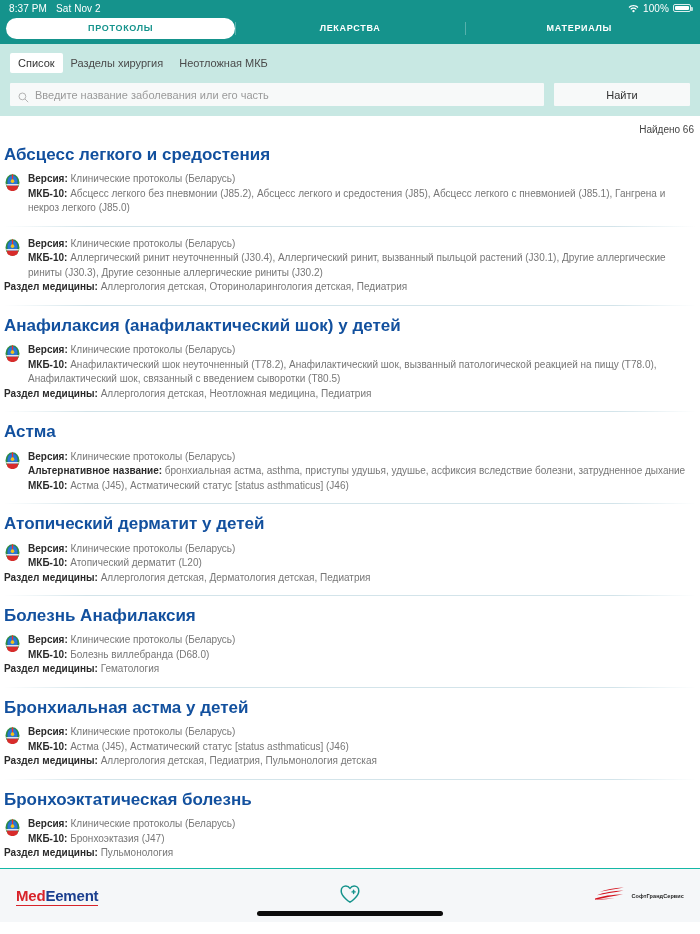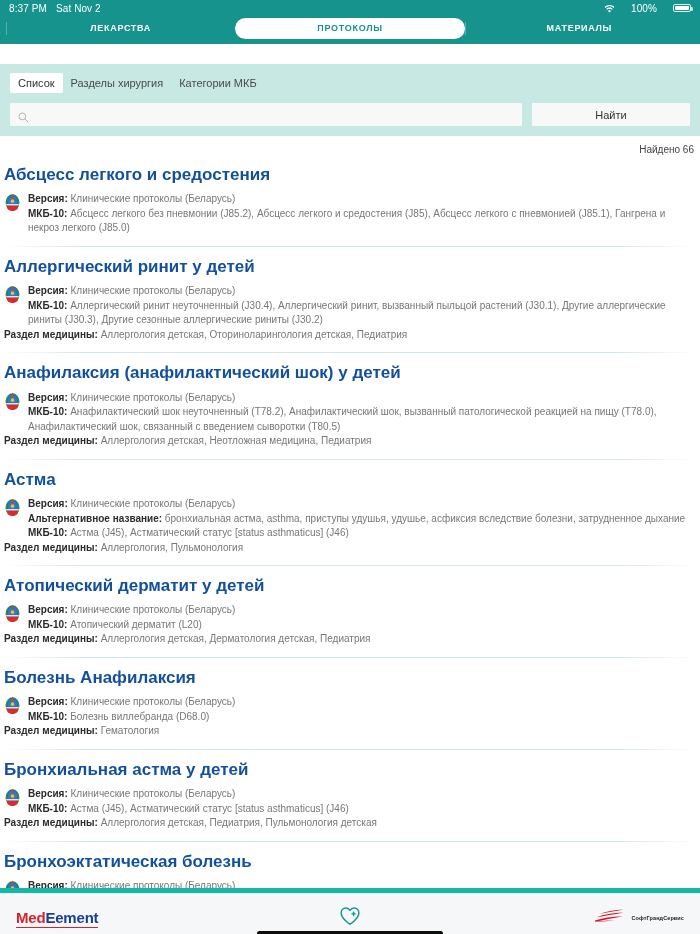--- a/index.html
+++ b/index.html
@@ -18,21 +18,21 @@
     height: 16px;
     background: #15938c;
     color: #ffffff;
     display: flex;
     align-items: center;
     padding: 0 9px;
     font-size: 10px;
     letter-spacing: .1px;
   }
   .sb-left { display: flex; align-items: center; gap: 9px; }
-  .sb-right { margin-left: auto; display: flex; align-items: center; gap: 16px; }
+  .sb-right { margin-left: auto; display: flex; align-items: center; gap: 4px; }
   .wifi-icon { display: inline-block; width: 11px; height: 9px; position: relative; }
   .battery {
     width: 18px; height: 8px;
     border: 1px solid rgba(255,255,255,.85);
     border-radius: 2px;
     position: relative;
     padding: 1px;
   }
   .battery::after {
     content: "";
@@ -77,21 +77,20 @@
     position: absolute;
     left: 0; top: 4px; bottom: 4px;
     width: 1px;
     background: rgba(255,255,255,.28);
   }
 
   
   .filterpanel {
     background: #c8e8e3;
     padding: 9px 10px 10px 10px;
-    margin-top: 20px;
   }
   .subtabs {
     display: flex;
     align-items: center;
     gap: 0;
     margin-bottom: 10px;
   }
   .subtab {
     font-size: 11px;
     color: #4a4a4a;
@@ -126,21 +125,21 @@
     font-size: 11px;
     color: #555;
   }
   .searchbox input::placeholder { color: #9a9a9a; }
   .magnifier {
     width: 11px; height: 11px;
     flex: 0 0 auto;
     display: block;
   }
   .findbtn {
-    width: 158px;
+    width: 136px;
     background: #f7f9f9;
     height: 23px;
     display: flex;
     align-items: center;
     justify-content: center;
     font-size: 11px;
     color: #333;
     cursor: pointer;
     border-radius: 1px;
   }
@@ -185,21 +184,21 @@
   .divider {
     height: 1px;
     background: linear-gradient(to right, #ffffff 0%, #d3e4ea 12%, #d3e4ea 88%, #ffffff 100%);
     margin: 3px 0 10px 0;
   }
 
   
   .footer {
     height: 54px;
     background: #f5f7f9;
-    border-top: 5px solid #14b8a6;
+    border-top: 1px solid #14b8a6;
     display: flex;
     align-items: center;
     padding: 0 16px;
     position: relative;
   }
   .brand-left { display: flex; align-items: center; }
   .medelement {
     font-size: 15px;
     font-weight: bold;
     letter-spacing: -.2px;
@@ -265,39 +264,40 @@
       </svg>
     </span>
     <span>100%</span>
     <span class="battery">
         <i></i>
       </span>
   </div>
 </div>
 
 <div class="toptabs">
+  <div class="toptab active">ПРОТОКОЛЫ</div>
   <div class="toptab sep">ЛЕКАРСТВА</div>
-  <div class="toptab active">ПРОТОКОЛЫ</div>
   <div class="toptab sep">МАТЕРИАЛЫ</div>
 </div>
 
 <div class="filterpanel">
   <div class="subtabs">
     <div class="subtab active">Список</div>
     <div class="subtab">Разделы хирургия</div>
-    <div class="subtab">Категории МКБ</div>
+    <div class="subtab">Неотложная МКБ</div>
   </div>
   <div class="searchrow">
     <div class="searchbox">
       <span class="magnifier">
         <svg width="11" height="11" viewBox="0 0 11 11">
           <circle cx="4.4" cy="4.4" r="3.4" fill="none" stroke="#b3b3b3" stroke-width="1"></circle>
           <line x1="6.9" y1="6.9" x2="10.2" y2="10.2" stroke="#b3b3b3" stroke-width="1"></line>
         </svg>
       </span>
+      <input type="text" placeholder="Введите название заболевания или его часть" style="">
     </div>
     <div class="findbtn">Найти</div>
   </div>
 </div>
 
 <div class="content">
   <div class="foundrow">Найдено 66</div>
   <div id="entries">
       <div class="entry">
         <div class="entry-title">Абсцесс легкого и средостения</div>
@@ -311,21 +311,20 @@
             <circle cx="10" cy="9.4" r="2.1" fill="#f2c21a"></circle>
             <path d="M10 .6l.75 1.6h-1.5L10 .6z" fill="#e8342c"></path>
             <path d="M2.6 12.9h14.8v1.5H2.6z" fill="#f4f4f4"></path>
           </svg>
           <p class="meta-line"><b>Версия:</b> Клинические протоколы (Беларусь)</p>
           <p class="meta-line"><b>МКБ-10:</b> Абсцесс легкого без пневмонии (J85.2), Абсцесс легкого и средостения (J85), Абсцесс легкого с пневмонией (J85.1), Гангрена и некроз легкого (J85.0)</p>
         </div>
       </div>
       <div class="divider"></div>
       <div class="entry">
-        <div class="entry-title">Аллергический ринит у детей</div>
         <div class="entry-body">
           <svg class="crest" viewBox="0 0 20 22">
             <ellipse cx="10" cy="11" rx="8.2" ry="9.6" fill="#2f8f3e"></ellipse>
             <ellipse cx="10" cy="10.2" rx="6.2" ry="7.6" fill="#1b62b8"></ellipse>
             <path d="M10 3.2c3.1 0 5.6 3 5.6 6.8 0 3.6-2.5 6.8-5.6 6.8S4.4 13.6 4.4 10 6.9 3.2 10 3.2z" fill="#2a78d4"></path>
             <path d="M3 14.5h14l-1.3 4.1c-1.6 1.6-4 2.4-5.7 2.4s-4.1-.8-5.7-2.4L3 14.5z" fill="#d82b2b"></path>
             <path d="M9.1 2.1h1.8l-.4 6.6h-1l-.4-6.6z" fill="#e8342c"></path>
             <circle cx="10" cy="9.4" r="2.1" fill="#f2c21a"></circle>
             <path d="M10 .6l.75 1.6h-1.5L10 .6z" fill="#e8342c"></path>
             <path d="M2.6 12.9h14.8v1.5H2.6z" fill="#f4f4f4"></path>
@@ -364,21 +363,20 @@
             <path d="M10 3.2c3.1 0 5.6 3 5.6 6.8 0 3.6-2.5 6.8-5.6 6.8S4.4 13.6 4.4 10 6.9 3.2 10 3.2z" fill="#2a78d4"></path>
             <path d="M3 14.5h14l-1.3 4.1c-1.6 1.6-4 2.4-5.7 2.4s-4.1-.8-5.7-2.4L3 14.5z" fill="#d82b2b"></path>
             <path d="M9.1 2.1h1.8l-.4 6.6h-1l-.4-6.6z" fill="#e8342c"></path>
             <circle cx="10" cy="9.4" r="2.1" fill="#f2c21a"></circle>
             <path d="M10 .6l.75 1.6h-1.5L10 .6z" fill="#e8342c"></path>
             <path d="M2.6 12.9h14.8v1.5H2.6z" fill="#f4f4f4"></path>
           </svg>
           <p class="meta-line"><b>Версия:</b> Клинические протоколы (Беларусь)</p>
           <p class="meta-line"><b>Альтернативное название:</b> бронхиальная астма, asthma, приступы удушья, удушье, асфиксия вследствие болезни, затрудненное дыхание</p>
           <p class="meta-line"><b>МКБ-10:</b> Астма (J45), Астматический статус [status asthmaticus] (J46)</p>
-          <p class="meta-line full"><b>Раздел медицины:</b> Аллергология, Пульмонология</p>
         </div>
       </div>
       <div class="divider"></div>
       <div class="entry">
         <div class="entry-title">Атопический дерматит у детей</div>
         <div class="entry-body">
           <svg class="crest" viewBox="0 0 20 22">
             <ellipse cx="10" cy="11" rx="8.2" ry="9.6" fill="#2f8f3e"></ellipse>
             <ellipse cx="10" cy="10.2" rx="6.2" ry="7.6" fill="#1b62b8"></ellipse>
             <path d="M10 3.2c3.1 0 5.6 3 5.6 6.8 0 3.6-2.5 6.8-5.6 6.8S4.4 13.6 4.4 10 6.9 3.2 10 3.2z" fill="#2a78d4"></path>

